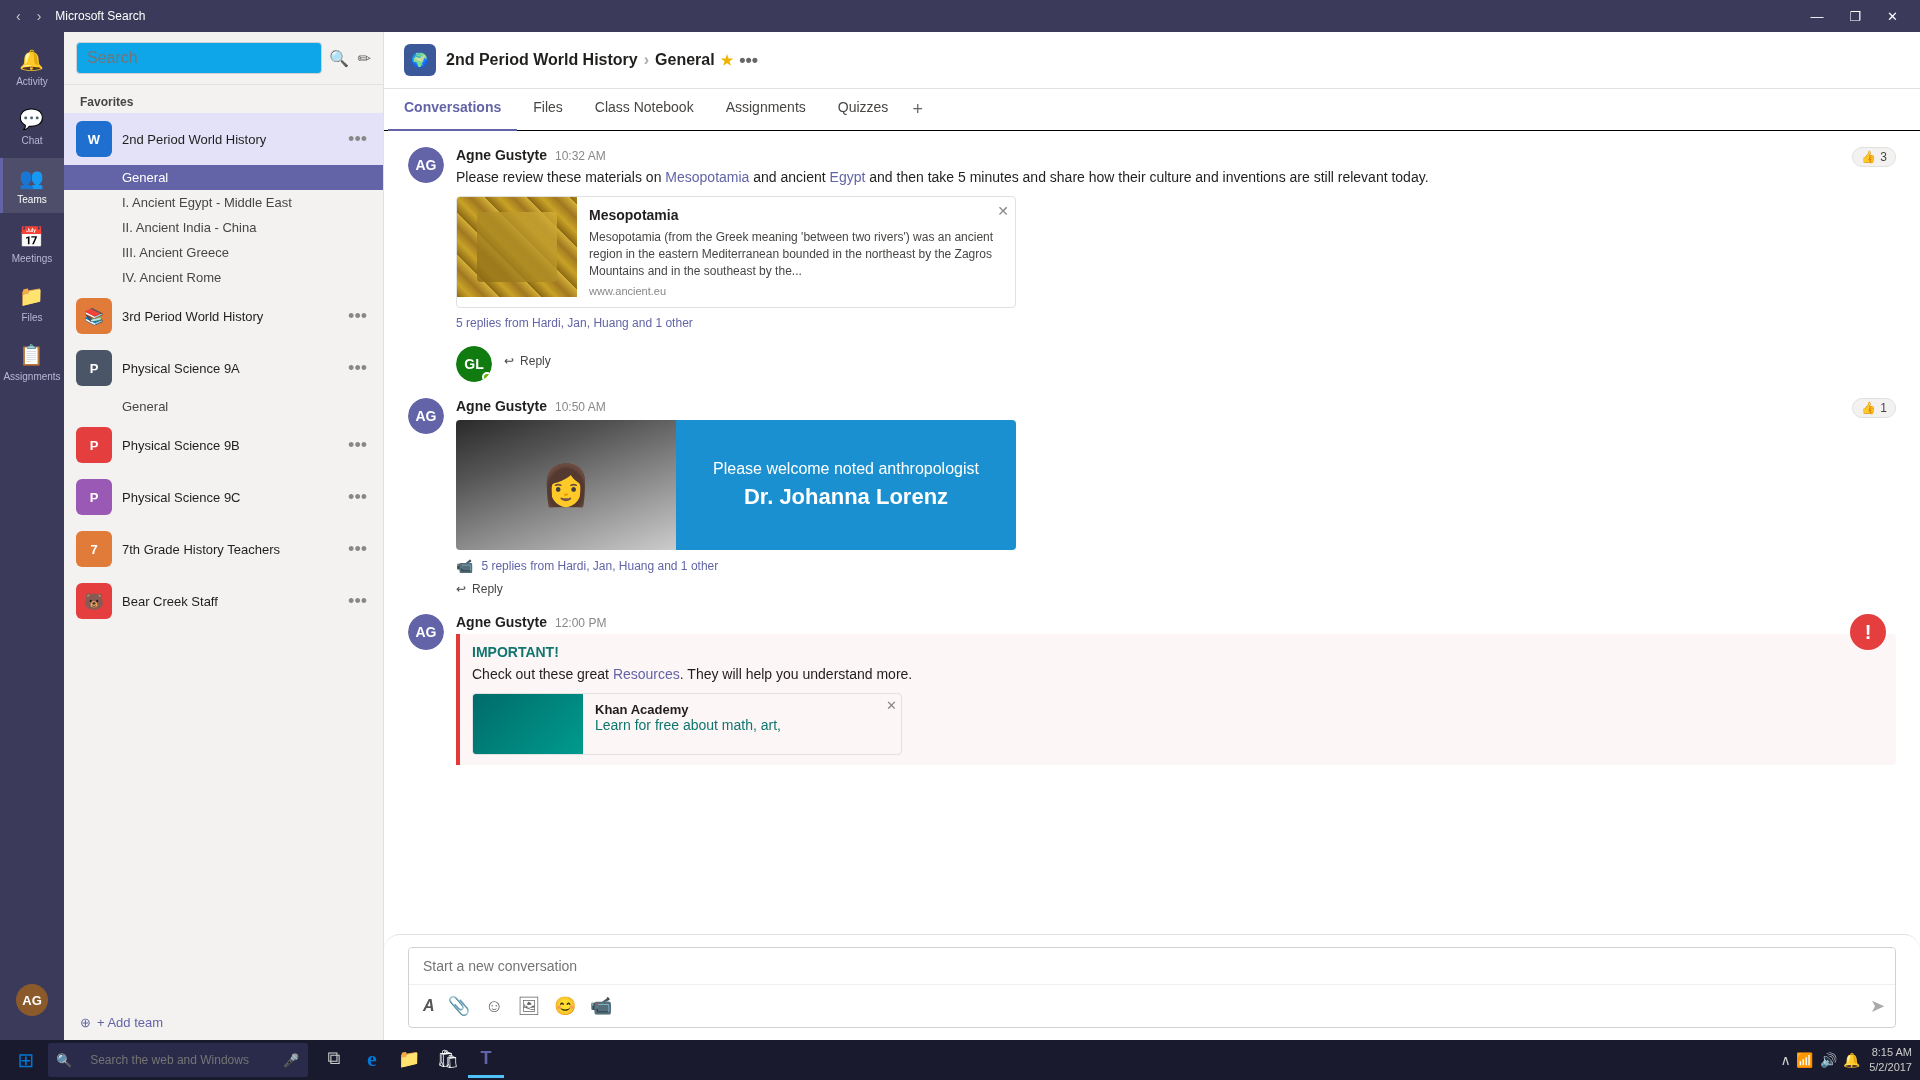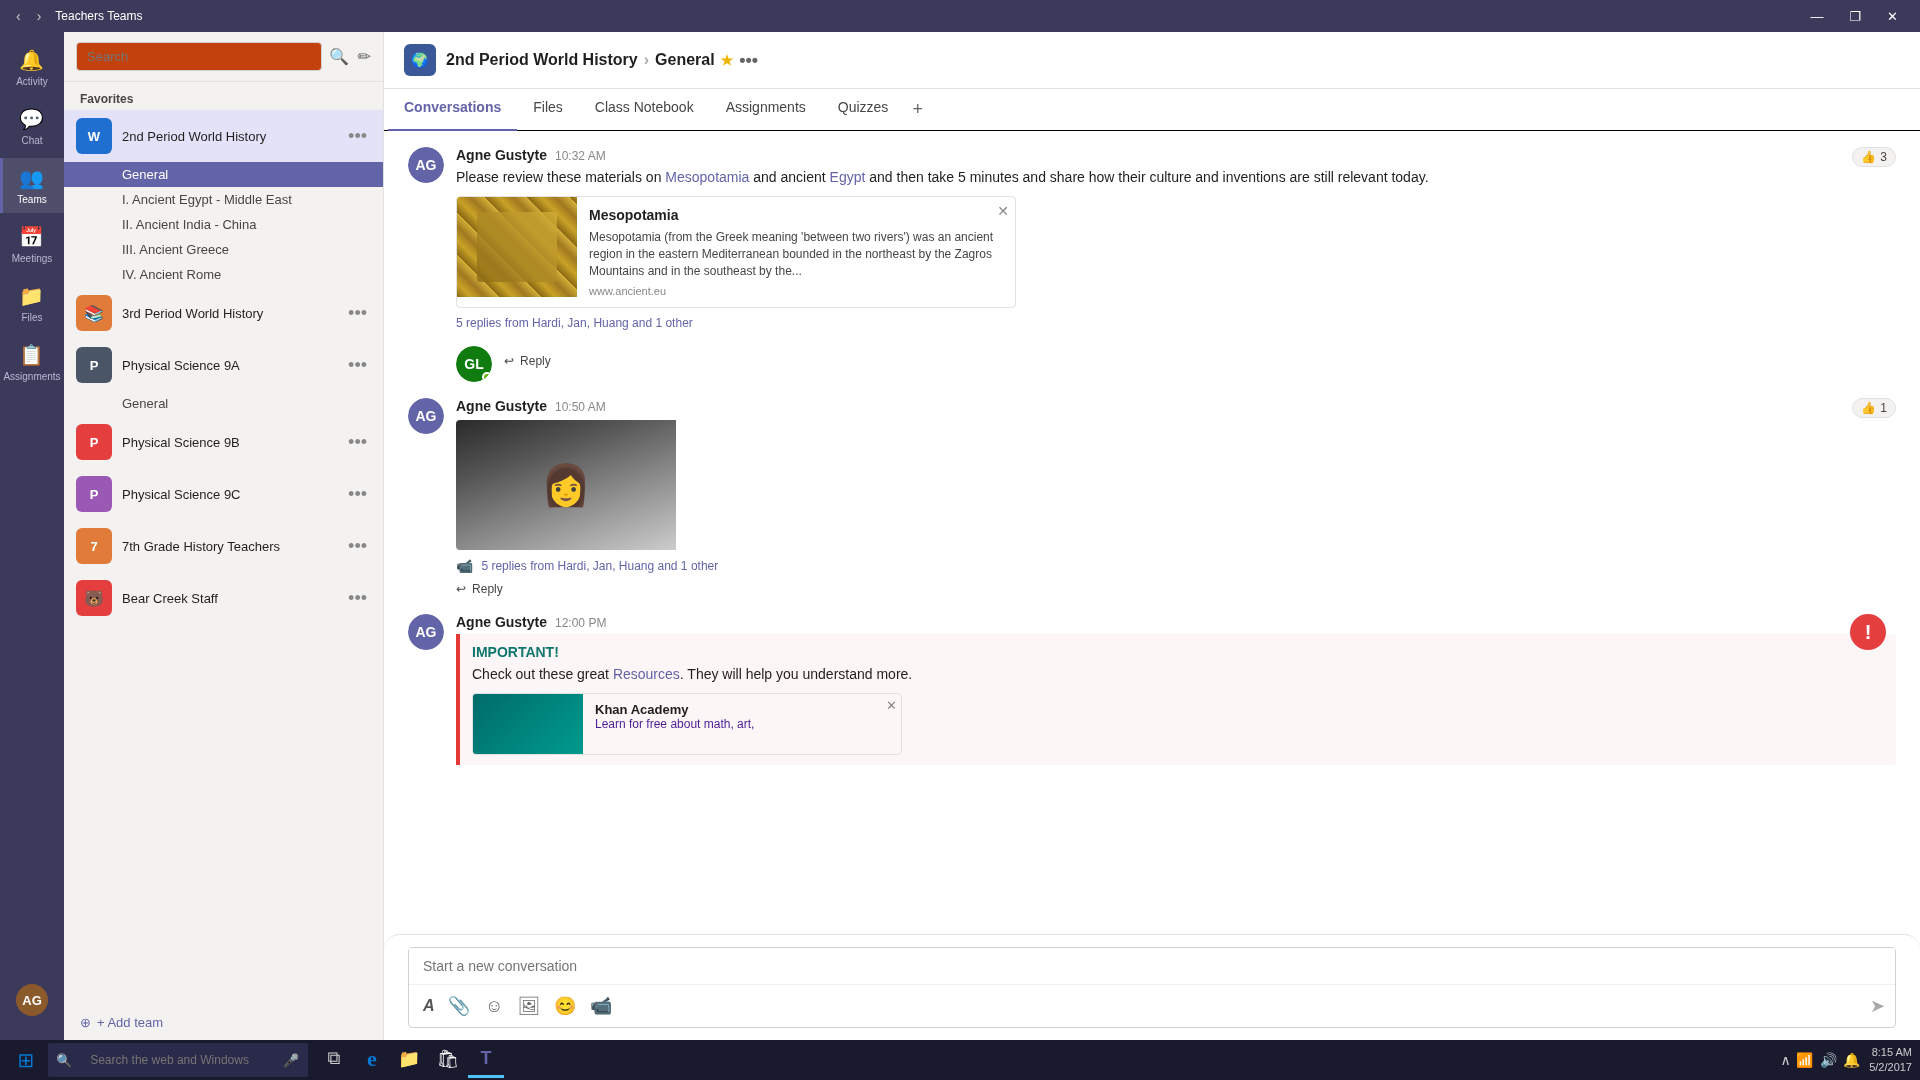--- a/index.html
+++ b/index.html
@@ -366,21 +366,21 @@
       position: relative;
     }
     .khan-card-image {
       width: 110px;
       height: 60px;
       background: linear-gradient(135deg, #006b6b 0%, #009b8d 100%);
       flex-shrink: 0;
     }
     .khan-card-content { padding: 8px 12px; flex: 1; }
     .khan-card-title { font-size: 13px; font-weight: 600; color: #201f1e; }
-    .khan-card-desc { font-size: 12px; color: #4c1d95; }
+    .khan-card-desc { font-size: 14px; color: #0f766e; }
     .khan-card-close { position: absolute; top: 4px; right: 4px; color: #888; cursor: pointer; font-size: 13px; }
 
     
     .compose-area {
       border-top: 1px solid #e1e1e1;
       padding: 12px 24px;
       border-radius: 16px;
     }
     .compose-box {
       border: 1px solid #d1d1d1;
@@ -475,21 +475,21 @@
   </style>
 </head>
 <body>
 
 <div class="titlebar">
   <div class="titlebar-left">
     <div class="titlebar-nav">
       <button>‹</button>
       <button>›</button>
     </div>
-    <span>Teachers Teams</span>
+    <span>Microsoft Search</span>
   </div>
   <div class="titlebar-controls">
     <button>—</button>
     <button>❐</button>
     <button class="close-btn">✕</button>
   </div>
 </div>
 
 <div class="app-body">
 
@@ -519,21 +519,21 @@
       <span class="rail-icon">📋</span>
       <span>Assignments</span>
     </div>
     <div style="margin-top: auto; margin-bottom:12px;">
       <div class="avatar-bottom">AG</div>
     </div>
   </div>
 
   <div class="sidebar">
     <div class="sidebar-search">
-      <input type="text" style="flex: 1 1 0%; border: 1px solid rgb(209, 209, 209); border-radius: 4px; padding: 6px 10px; font-size: 13px; background: #c2410c;" placeholder="Search">
+      <input type="text" style="flex: 1 1 0%; border: 1px solid rgb(209, 209, 209); border-radius: 4px; padding: 6px 10px; font-size: 16px; background: #0ea5e9;" placeholder="Search">
       <span style="color:#666;font-size:16px;cursor:pointer;">🔍</span>
       <span style="color:#666;font-size:16px;cursor:pointer;">✏</span>
     </div>
     <div class="sidebar-content">
       <div class="sidebar-section-label">Favorites</div>
 
       <div class="team-item active-team">
         <div class="team-icon" style="background:#1f6fd0;font-size:13px;font-weight:700;">W</div>
         <span class="team-name">2nd Period World History</span>
         <span class="team-more">•••</span>
@@ -666,20 +666,24 @@
         <div class="message-body">
           <div class="message-header">
             <span class="message-author">Agne Gustyte</span>
             <span class="message-time">10:50 AM</span>
           </div>
 
           <div class="image-post">
             <div class="face-silhouette">
 
               <div style="text-align:center;color:#d4a87a;font-size:40px;">👩</div>
+            </div>
+            <div class="image-post-banner">
+              <div class="image-post-banner-small">Please welcome noted anthropologist</div>
+              <div class="image-post-banner-large">Dr. Johanna Lorenz</div>
             </div>
           </div>
           <div class="replies-line">
             <span style="font-size:14px;">📹</span>
             <span>5 replies from Hardi, Jan, Huang and 1 other</span>
           </div>
           <div class="reply-btn">
             <span>↩</span>
             <span>Reply</span>
           </div>

